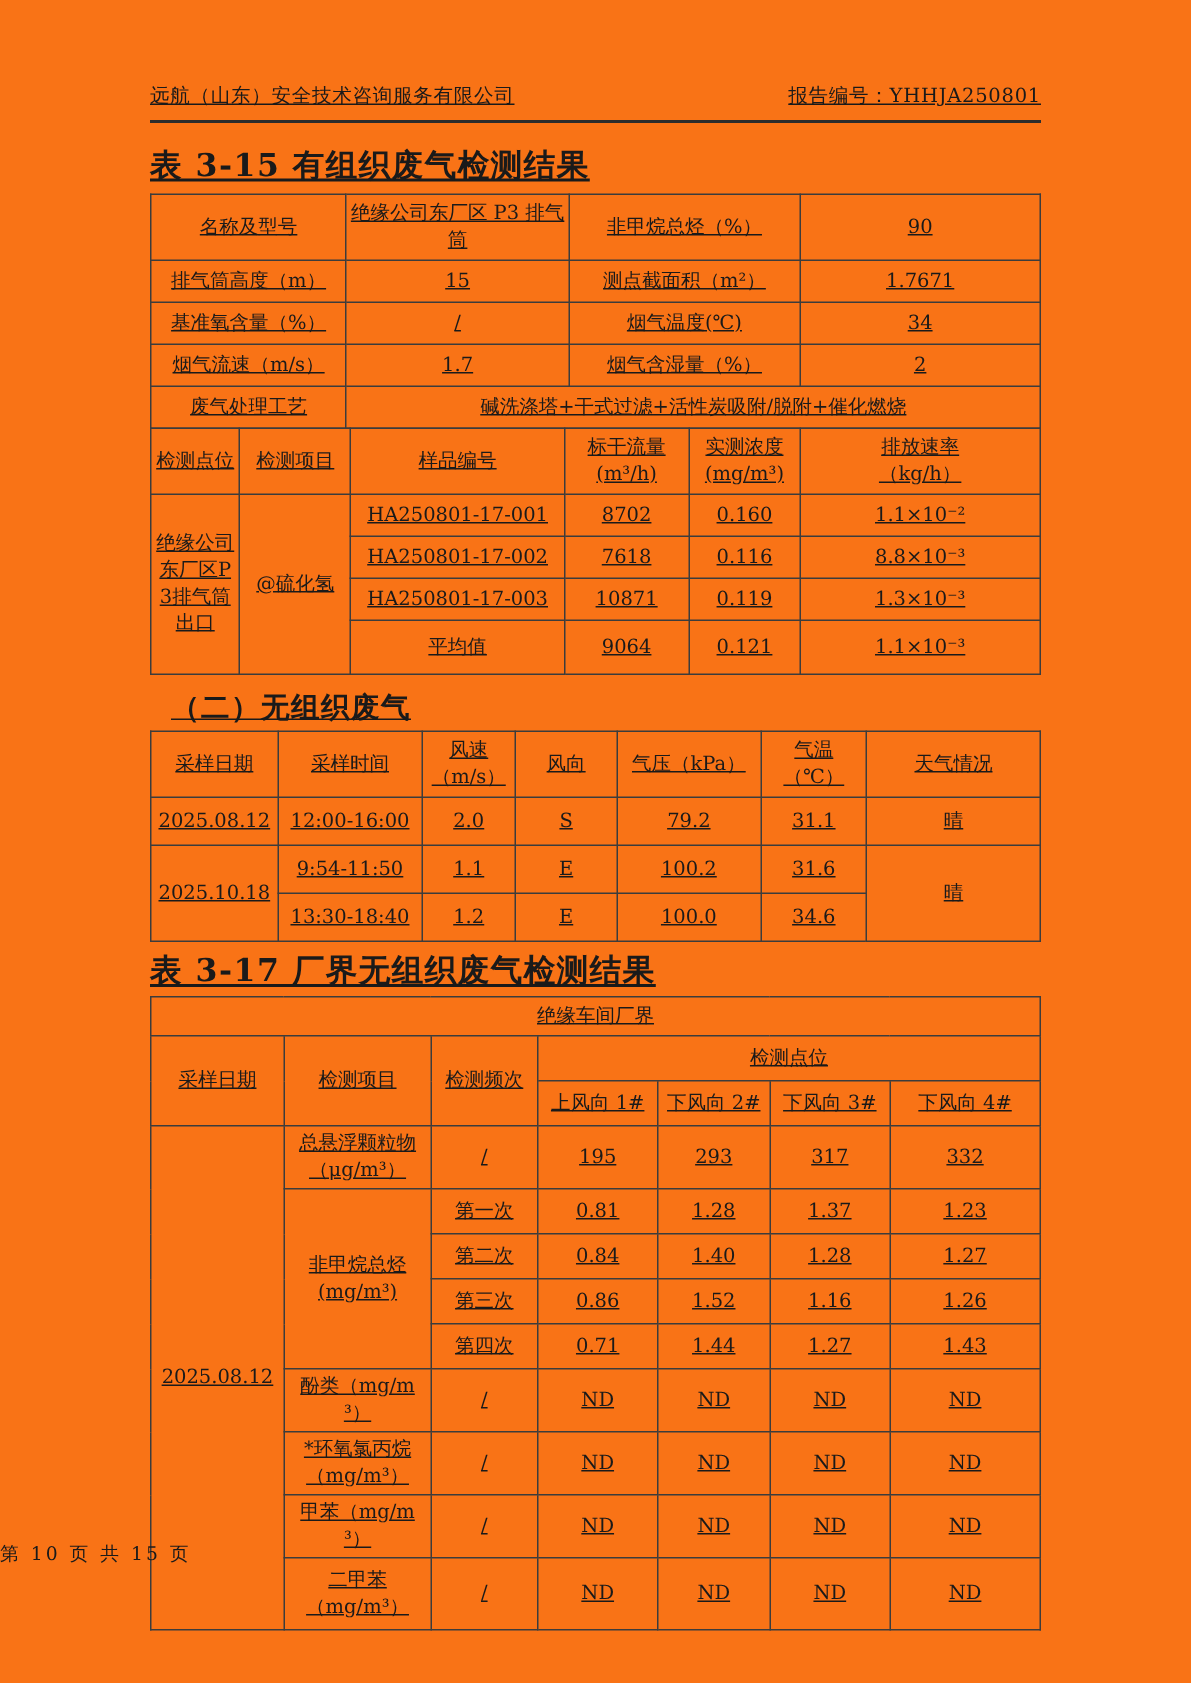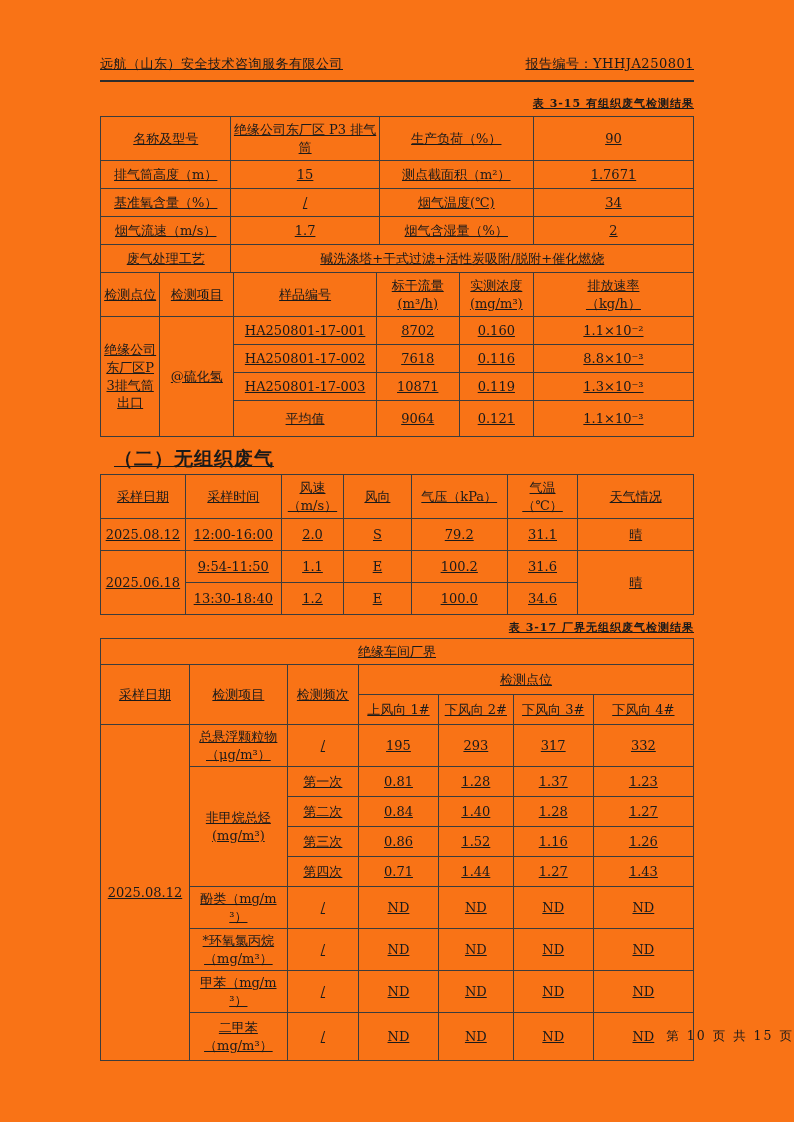--- a/index.html
+++ b/index.html
@@ -14,21 +14,21 @@
   
   .doc-header {
     display:flex; justify-content:space-between; align-items:flex-end;
     font-size:13px; padding-bottom:7px; border-bottom:2px solid #2d2d2d;
   }
   .doc-header .company { letter-spacing:0.5px; }
   .doc-header .report-no { letter-spacing:0.5px; }
 
   
   .t-title {
-    text-align:right; font-weight:bold; font-size:11px;
+    text-align:left; font-weight:bold; font-size:21px;
     margin-top:14px; margin-bottom:5px; letter-spacing:1px;
   }
   .t-title.tight { margin-top:5px; margin-bottom:3px; }
   .section-head {
     font-weight:bold; font-size:19px; margin-top:9px; margin-bottom:2px;
     padding-left:14px; letter-spacing:1px;
   }
 
   
   table { width:100%; border-collapse:collapse; table-layout:fixed; font-size:13px; }
@@ -39,21 +39,21 @@
   .pre { white-space:pre-line; }
   .stack-under { margin-top:-1px; }
 
   
   tr.h44 td{ height:44px; } tr.h40 td{ height:40px; } tr.h36 td{ height:36px;text-align:center; } tr.h32 td{ height:32px; } tr.h30 td{ height:30px; }
   tr.h28 td{ height:28px; } tr.h26 td{ height:26px; } tr.h48 td{ height:48px; }
 
   
   .doc-footer {
     position:absolute; left:0; right:0; top:1028px;
-    text-align:right; font-size:12.5px; letter-spacing:2px;
+    text-align:left; font-size:12.5px; letter-spacing:2px;
   }
 </style>
 </head>
 <body>
 
 <div class="page">
   <div class="content">
 
     <div class="doc-header">
       <span class="company">远航（山东）安全技术咨询服务有限公司</span>
@@ -66,21 +66,21 @@
       <colgroup>
           <col style="width:22%">
           <col style="width:25%">
           <col style="width:26%">
           <col style="width:27%">
         </colgroup>
       <tbody>
           <tr class="h44">
         <td>名称及型号</td>
         <td>绝缘公司东厂区 P3 排气筒</td>
-        <td>生产负荷（%）</td>
+        <td>非甲烷总烃（%）</td>
         <td>90</td>
       </tr>
       <tr class="h28">
         <td>排气筒高度（m）</td>
         <td>15</td>
         <td>测点截面积（m²）</td>
         <td>1.7671</td>
       </tr>
       <tr class="h28">
         <td>基准氧含量（%）</td>
@@ -179,21 +179,21 @@
       <tr class="h32">
         <td>2025.08.12</td>
         <td>12:00-16:00</td>
         <td>2.0</td>
         <td>S</td>
         <td>79.2</td>
         <td>31.1</td>
         <td>晴</td>
       </tr>
       <tr class="h32">
-        <td rowspan="2">2025.06.18</td>
+        <td rowspan="2">2025.10.18</td>
         <td>9:54-11:50</td>
         <td>1.1</td>
         <td>E</td>
         <td>100.2</td>
         <td>31.6</td>
         <td rowspan="2">晴</td>
       </tr>
       <tr class="h32">
         <td>13:30-18:40</td>
         <td>1.2</td>

